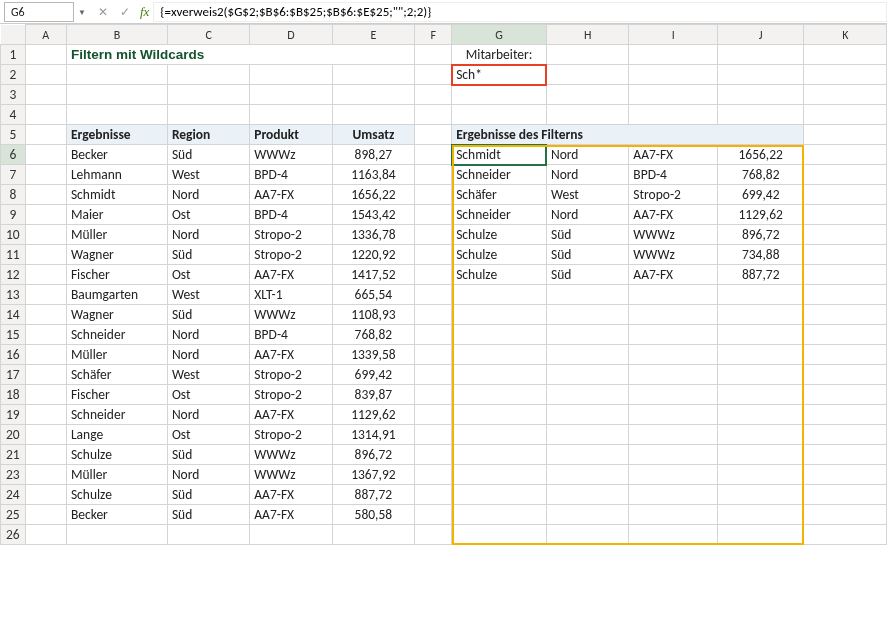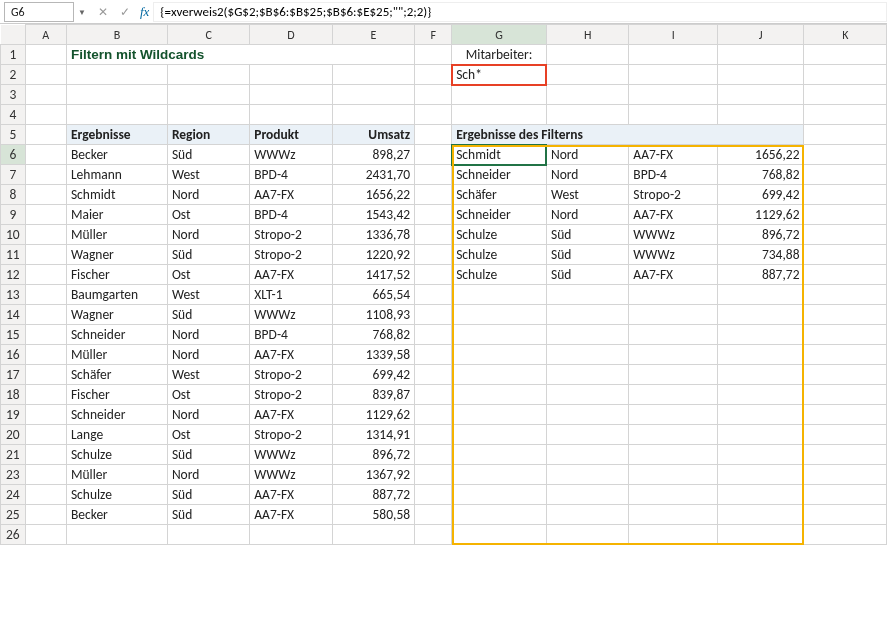--- a/index.html
+++ b/index.html
@@ -5,21 +5,21 @@
   * { box-sizing: border-box; }
   html, body { margin: 0; padding: 0; font-family: Calibri, Arial, sans-serif; font-size: 14px; color: #222; background: #fff; }
   .app { width: 887px; height: 632px; overflow: hidden; position: relative; }
 
   
   .formula-bar { display: flex; align-items: center; height: 24px; border-bottom: 1px solid #ccc; background: #fff; padding-left: 4px; }
   .name-box { width: 70px; height: 20px; border: 1px solid #b7b7b7; background: #fff; display: flex; align-items: center; padding: 0 6px; font-size: 12px; }
   .name-dd { margin-left: 4px; color: #666; font-size: 8px; }
   .fx-group { display: flex; align-items: center; margin-left: 10px; gap: 8px; color: #999; }
   .fx-btn { width: 14px; text-align: center; font-size: 12px; }
-  .fx-label { font-style: italic; font-family: 'Times New Roman', serif; color: #0369a1; font-size: 13px; }
+  .fx-label { font-style: italic; font-family: 'Times New Roman', serif; color: #4d7c0f; font-size: 13px; }
   .formula-input { flex: 1; height: 20px; border: 1px solid #eee; background: #fff; padding: 0 6px; font-size: 13px; color: #000; margin-left: 4px; display: flex; align-items: center; }
 
   
   .grid-wrap { position: relative; }
   table.grid { border-collapse: collapse; table-layout: fixed; width: 100%; }
   table.grid th, table.grid td { border: 1px solid #d4d4d4; padding: 0 4px; height: 20px; font-size: 13.5px; white-space: nowrap; overflow: hidden; }
   table.grid th { background: #f3f2f1; color: #333; font-weight: normal; font-size: 12px; text-align: center; position: relative; }
   table.grid th.corner { background: #f3f2f1; border-top: none; border-left: none; }
   table.grid td { background: #fff; }
   .rowhdr { background: #f3f2f1 !important; text-align: center; font-size: 12px; color: #333; }
@@ -38,21 +38,21 @@
   .col-J { width: 84px; }
   .col-K { width: 80px; }
 
   
   .row-1 td { height: 38px; }
   .row-3 td { height: 10px; }
 
   
   .title-cell { color: #14532d; font-weight: bold; font-size: 22px; font-family: Arial, sans-serif; }
   .hdr-cell { font-weight: bold; background: #eaf1f7 !important; }
-  .right { text-align: right; }
+  .right { text-align: center; }
   .center { text-align: center; }
   .lbl-mitarbeiter { text-align: center; }
 
   
   .active-cell { outline: 2px solid #217346; outline-offset: -1px; position: relative; }
   th.col-active, td.rowhdr.row-active { background: #d7e4d7 !important; }
 
   
   .filter-box { outline: 2px solid #e74025; outline-offset: -1px; text-align: left; }
 
@@ -188,21 +188,21 @@
             <td>AA7-FX</td>
             <td class="right">1656,22</td>
             <td></td>
           </tr>
           <tr>
             <td class="rowhdr">7</td>
             <td></td>
             <td>Lehmann</td>
             <td>West</td>
             <td>BPD-4</td>
-            <td class="right">2431,70</td>
+            <td class="right">1163,84</td>
             <td></td>
             <td>Schneider</td>
             <td>Nord</td>
             <td>BPD-4</td>
             <td class="right">768,82</td>
             <td></td>
           </tr>
           <tr>
             <td class="rowhdr">8</td>
             <td></td>

